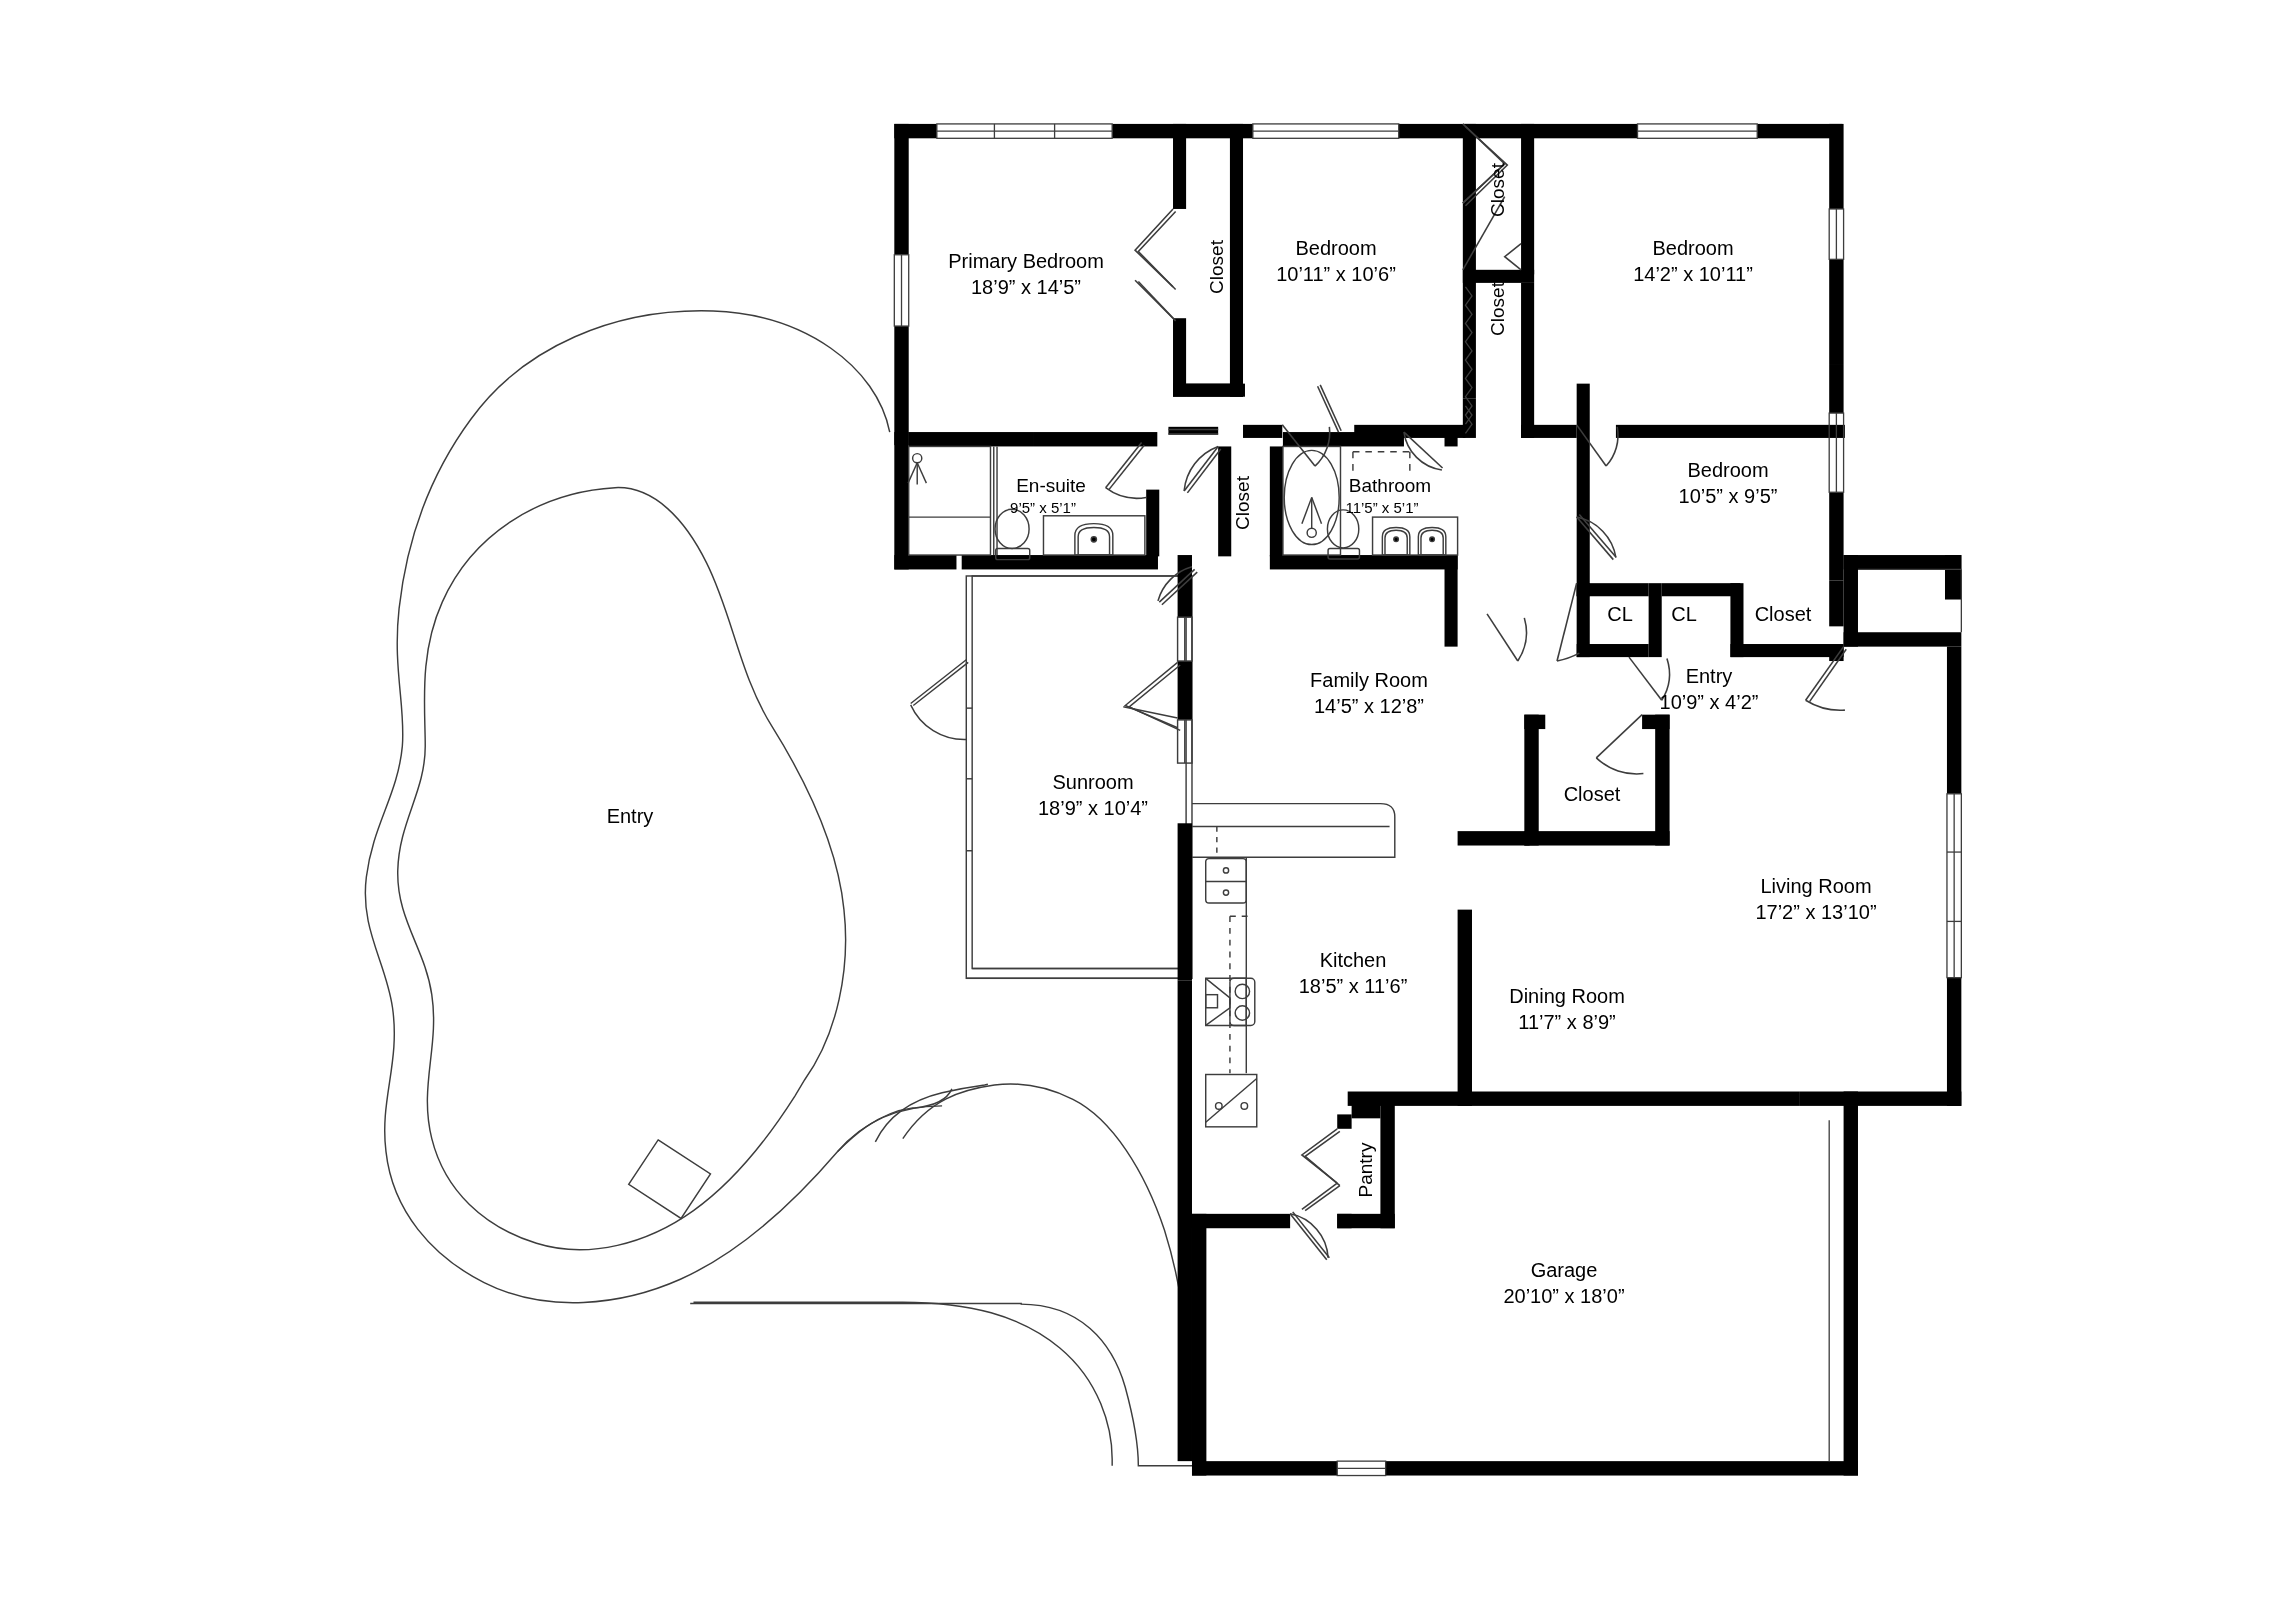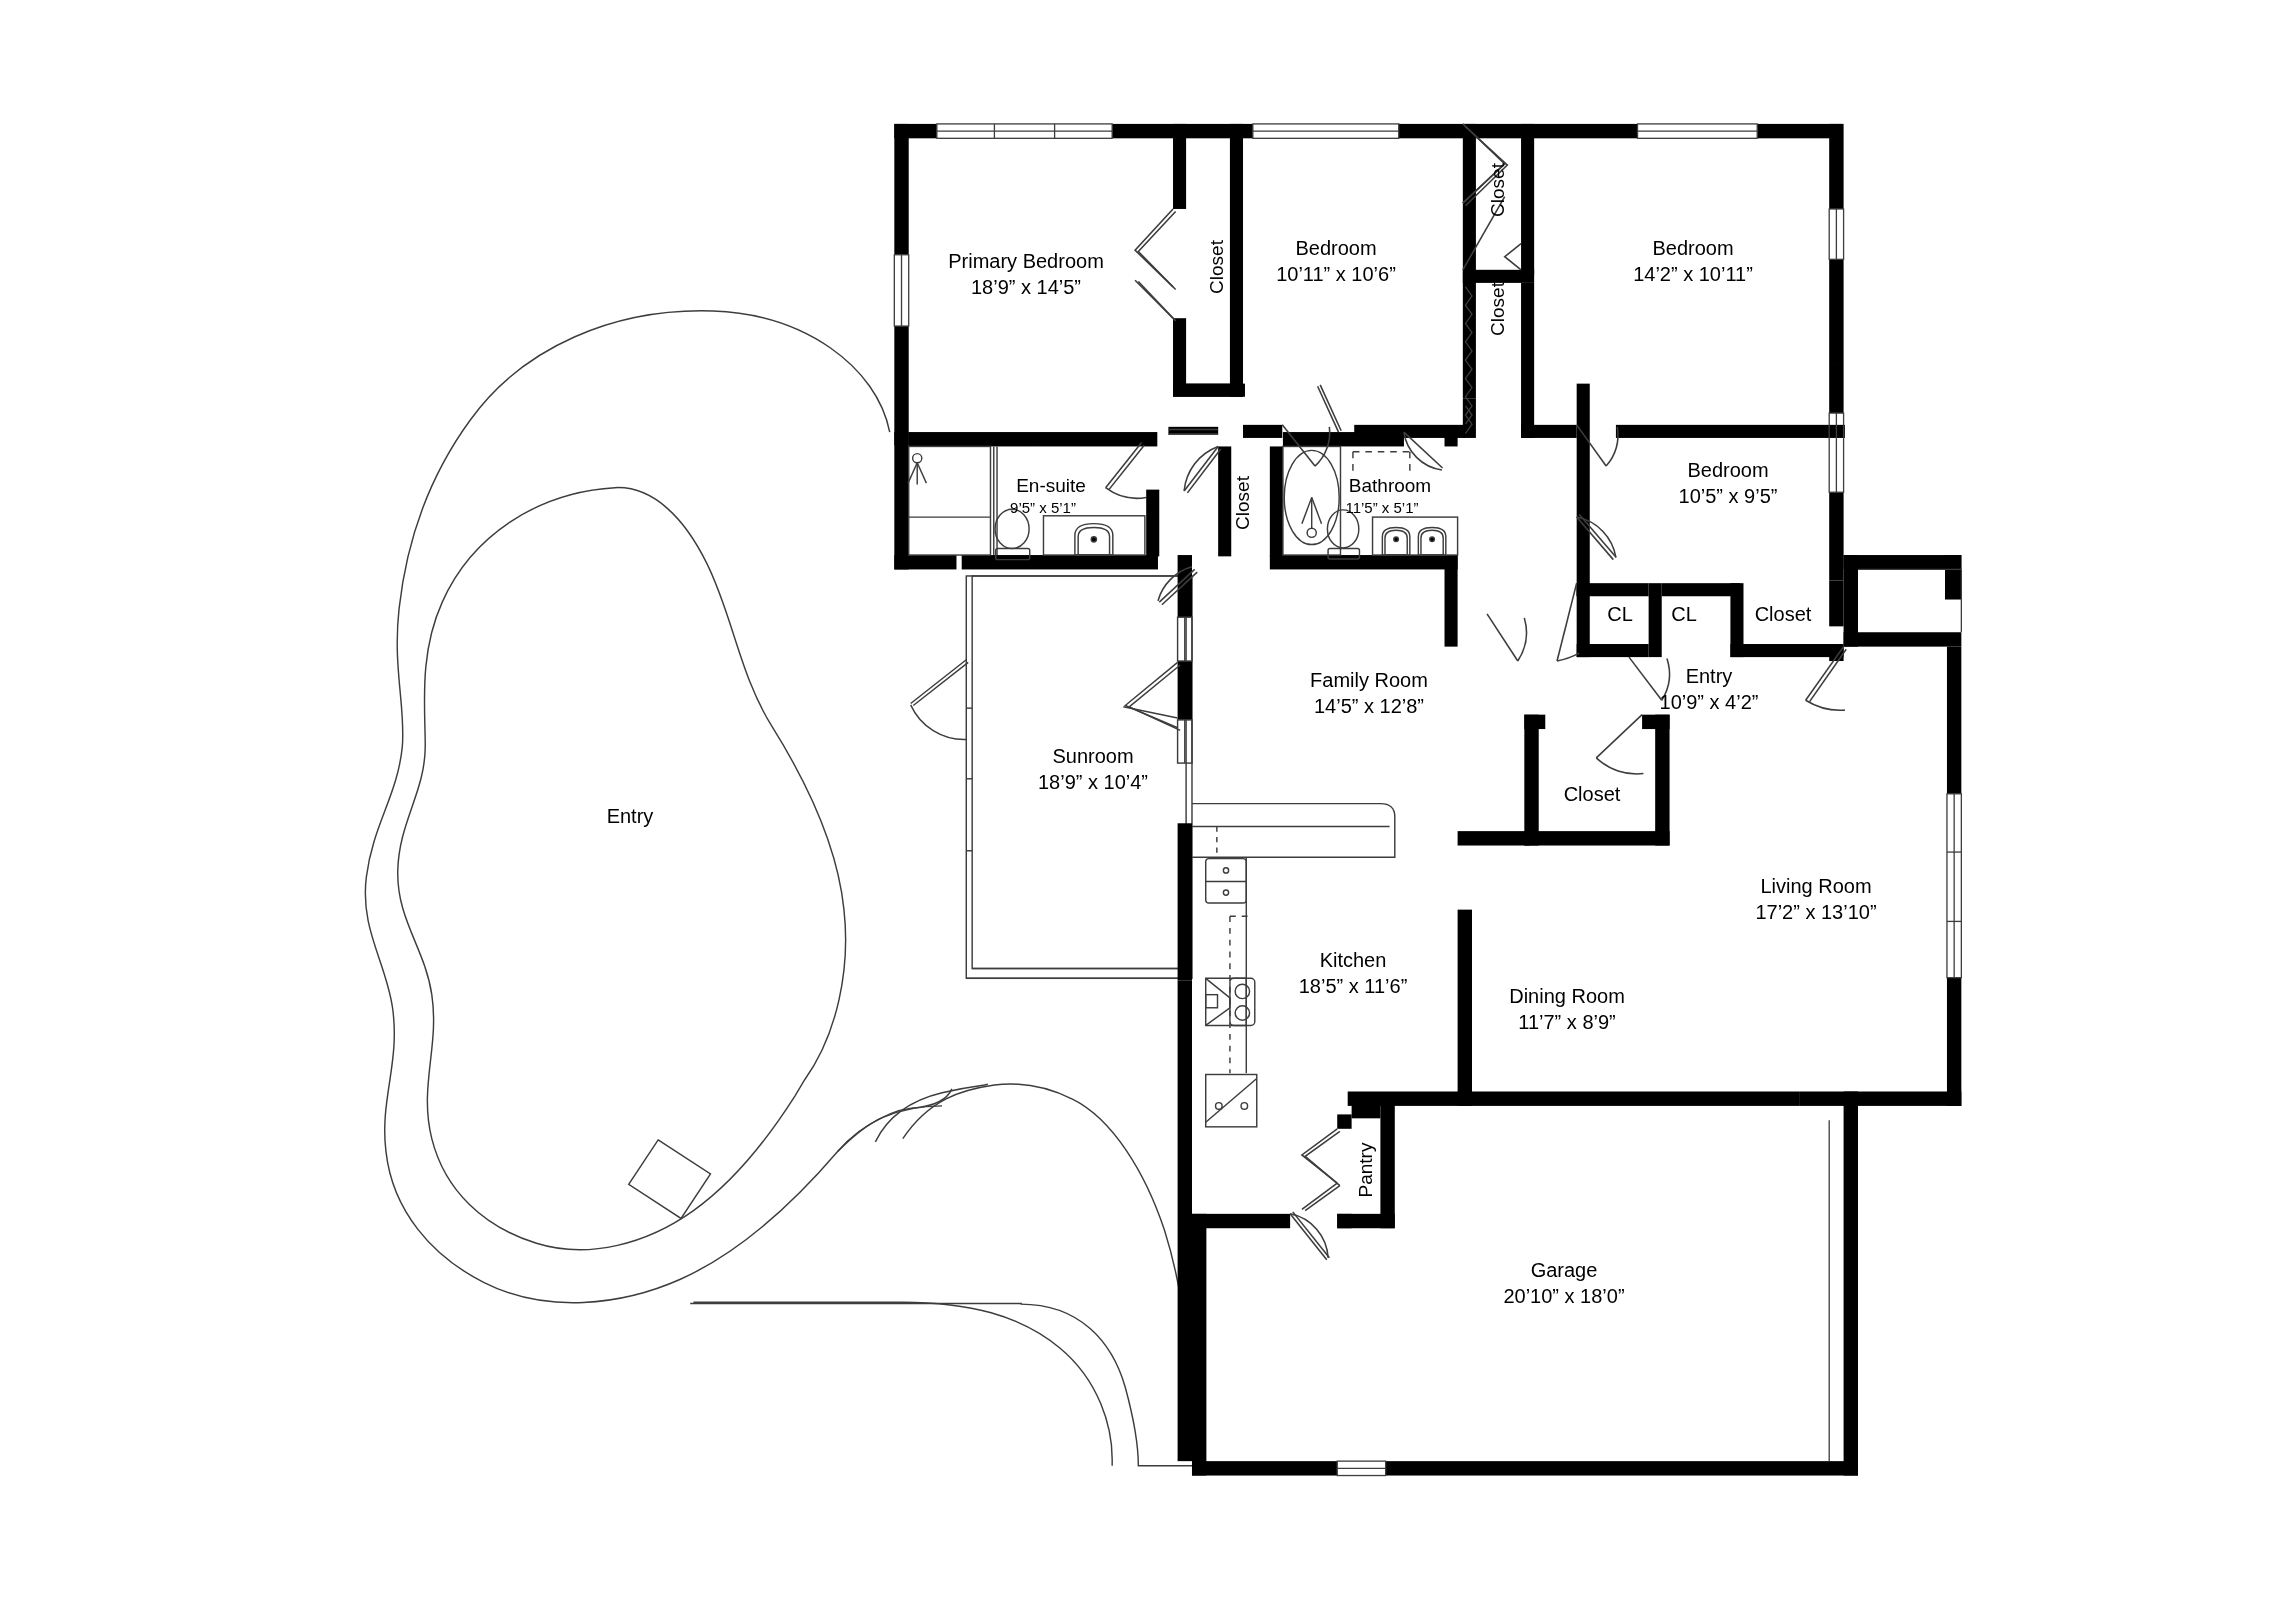--- a/index.html
+++ b/index.html
@@ -458,21 +458,21 @@
     <div class="room-label small" style="left:1382px; top:496px;text-align:center;">
       <span class="rl-name">Bathroom</span>
       <span class="rl-dims">11’5” x 5’1”</span>
     </div>
 
     <div class="room-label" style="left:1369px; top:694px;">
       <span class="rl-name">Family Room</span>
       <span class="rl-dims">14’5” x 12’8”</span>
     </div>
 
-    <div class="room-label" style="left:1093px; top:770px;">
+    <div class="room-label" style="left:1093px; top:796px;">
       <span class="rl-name">Sunroom</span>
       <span class="rl-dims">18’9” x 10’4”</span>
     </div>
 
     <div class="room-label" style="left:1709px; top:690px;">
       <span class="rl-name">Entry</span>
       <span class="rl-dims">10’9” x 4’2”</span>
     </div>
 
     <div class="room-label" style="left:1816px; top:900px;">

